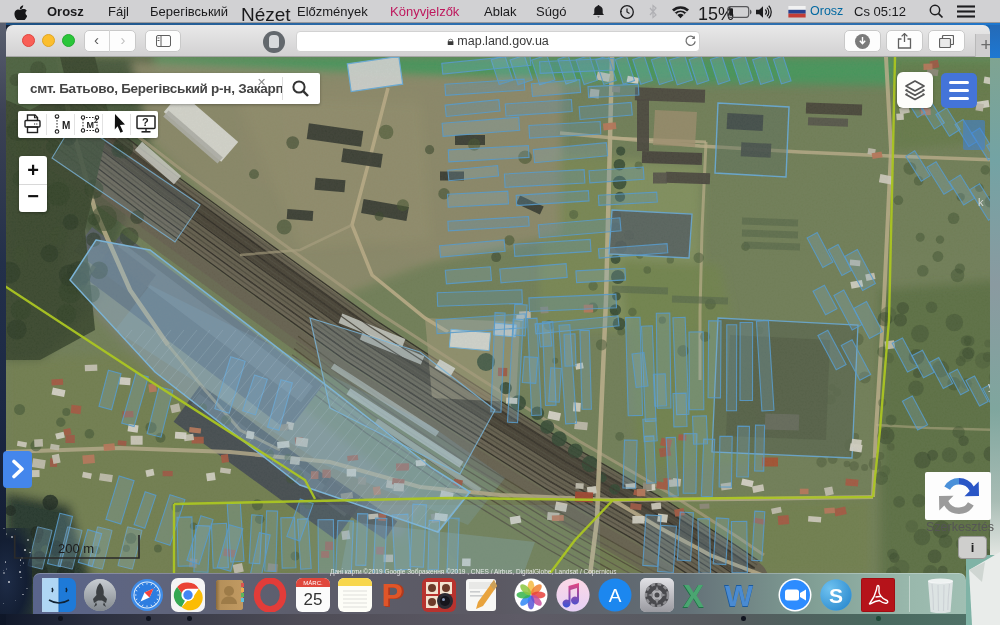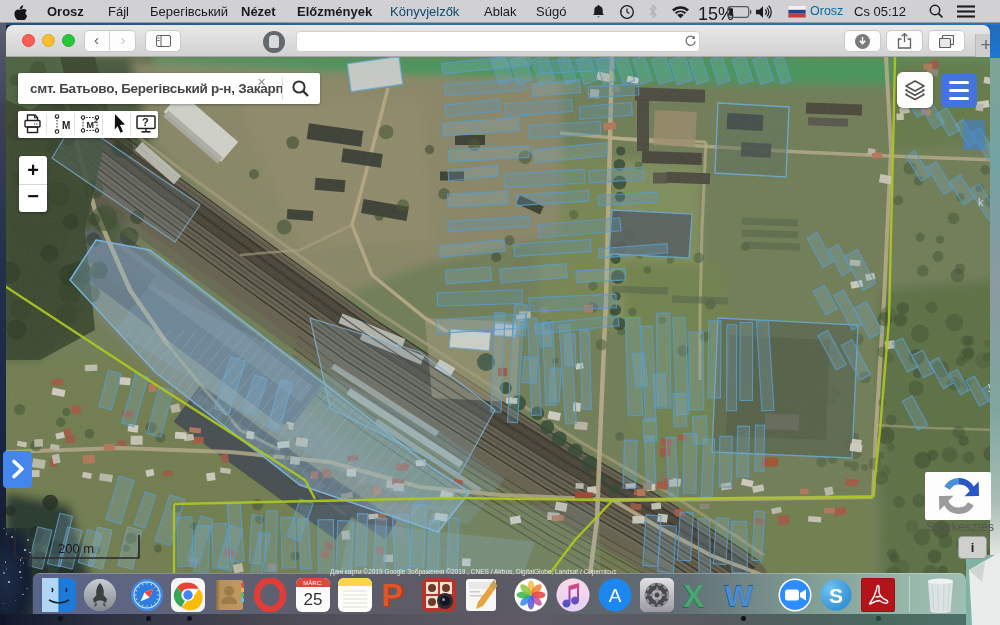--- a/index.html
+++ b/index.html
@@ -27,20 +27,21 @@
         <div class="btn" style="left:139px;top:5px;width:36px;height:22px"></div>
         <svg class="abs" style="left:150px;top:10px" width="15" height="12" viewBox="0 0 15 12">
           <rect x="0.5" y="0.5" width="14" height="11" rx="1.5" fill="none" stroke="#5f5f5f"></rect>
           <line x1="5" y1="0.5" x2="5" y2="11.5" stroke="#5f5f5f"></line>
           <line x1="1.5" y1="3" x2="3.5" y2="3" stroke="#5f5f5f"></line>
           <line x1="1.5" y1="5.5" x2="3.5" y2="5.5" stroke="#5f5f5f"></line>
         </svg>
         <div class="abs" style="left:257px;top:6px;width:22px;height:22px;border-radius:50%;background:#63686d"></div>
         <div class="abs" style="left:263px;top:10px;width:10px;height:13px;border-radius:4px 4px 2px 2px;background:#d8dadc"></div>
         <div class="abs" style="left:290px;top:6px;width:404px;height:21px;background:#fff;border:1px solid #d2d2d2;border-radius:4px"></div>
+        <div class="abs" style="left:290px;top:6px;width:404px;height:21px;text-align:center;font-size:12.5px;color:#3a3a3a;line-height:21px">🔒︎ map.land.gov.ua</div>
         <svg class="abs" style="left:678px;top:10px" width="13" height="13" viewBox="0 0 13 13">
           <path d="M10.5 3.2 A4.6 4.6 0 1 0 11.2 6.4" fill="none" stroke="#707070" stroke-width="1.3"></path>
           <path d="M10.8 0.8 L10.8 4 L7.6 4 Z" fill="#707070"></path>
         </svg>
         <div class="btn" style="left:838px;top:5px;width:37px;height:22px"></div>
         <div class="btn" style="left:880px;top:5px;width:37px;height:22px"></div>
         <div class="btn" style="left:922px;top:5px;width:37px;height:22px"></div>
         <div class="abs" style="left:849px;top:9px;width:15px;height:15px;border-radius:50%;background:#7b7b7b"></div>
         <svg class="abs" style="left:853px;top:12px" width="7" height="9" viewBox="0 0 7 9">
           <path d="M3.5 0 V6 M0.8 3.8 L3.5 6.8 L6.2 3.8" fill="none" stroke="#fff" stroke-width="1.4"></path>
@@ -891,23 +892,23 @@
         </radialGradient>
       </defs>
     </svg>
     <div id="menubar">
       <svg class="abs" style="left:14px;top:4.5px" width="13" height="15" viewBox="0 0 13 15">
         <path d="M9.2 0.2c.1 1-.3 2-.9 2.7-.6.8-1.6 1.4-2.5 1.3-.1-1 .4-2 1-2.7C7.4.8 8.4.3 9.2.2ZM6.6 4.6c.9 0 2.3-1 3.9-.5.7.2 1.7.7 2.3 1.6-2 1.3-1.7 4.2.5 5.1-.4 1.2-1 2.3-1.8 3.2-.6.8-1.2 1.5-2.1 1.5-.9 0-1.2-.6-2.4-.6s-1.6.6-2.5.6c-.9 0-1.5-.8-2.1-1.5C1.1 12.5.2 10.3.5 8.2.7 6.3 2 4.9 3.6 4.6c1-.2 2.2.4 3 .4Z" fill="#161618"></path>
       </svg>
       <span class="abs" style="left:47px;top:3.5px;font-size:13px;font-weight:700;color:#1a1a1c">Orosz</span>
       <span class="abs" style="left:108px;top:3.5px;font-size:13px;font-weight:400;color:#1a1a1c">Fájl</span>
       <span class="abs" style="left:150px;top:3.5px;font-size:13px;font-weight:400;color:#1a1a1c">Берегівський</span>
-      <span class="abs" style="left:241px;top:3.5px;font-size:13px;font-weight:700;color:#1a1a1c">Nézet</span>
-      <span class="abs" style="left:297px;top:3.5px;font-size:13px;font-weight:700;color:#1a1a1c">Előzmények</span>
-      <span class="abs" style="left:390px;top:3.5px;font-size:13px;font-weight:400;color:#0c4a6e">Könyvjelzők</span>
+      <span class="abs" style="left:241px;top:3.5px;font-size:19px;font-weight:400;color:#1a1a1c">Nézet</span>
+      <span class="abs" style="left:297px;top:3.5px;font-size:13px;font-weight:400;color:#1a1a1c">Előzmények</span>
+      <span class="abs" style="left:390px;top:3.5px;font-size:13px;font-weight:400;color:#be185d">Könyvjelzők</span>
       <span class="abs" style="left:484px;top:3.5px;font-size:13px;font-weight:400;color:#1a1a1c">Ablak</span>
       <span class="abs" style="left:536px;top:3.5px;font-size:13px;font-weight:400;color:#1a1a1c">Súgó</span>
       <svg class="abs" style="left:591px;top:4px" width="15" height="15" viewBox="0 0 15 15">
         <path d="M7.5 1 a1 1 0 0 1 1 1 c2 .4 3.2 2 3.2 4 v3.2 l1.3 1.8 H2 l1.3 -1.8 V6 c0-2 1.2-3.6 3.2-4 a1 1 0 0 1 1-1 Z M6.3 12.6 a1.3 1.3 0 0 0 2.4 0 Z" fill="#1d1d1f"></path>
       </svg>
       <svg class="abs" style="left:619px;top:4px" width="16" height="16" viewBox="0 0 16 16">
         <circle cx="8" cy="8" r="6.3" fill="none" stroke="#1d1d1f" stroke-width="1.3"></circle>
         <path d="M8 4.5 V8 L10.5 9.5" fill="none" stroke="#1d1d1f" stroke-width="1.2"></path>
         <path d="M0.9 6.7 L1.8 8.6 L3.2 7" fill="#1d1d1f" stroke="none"></path>
       </svg>

